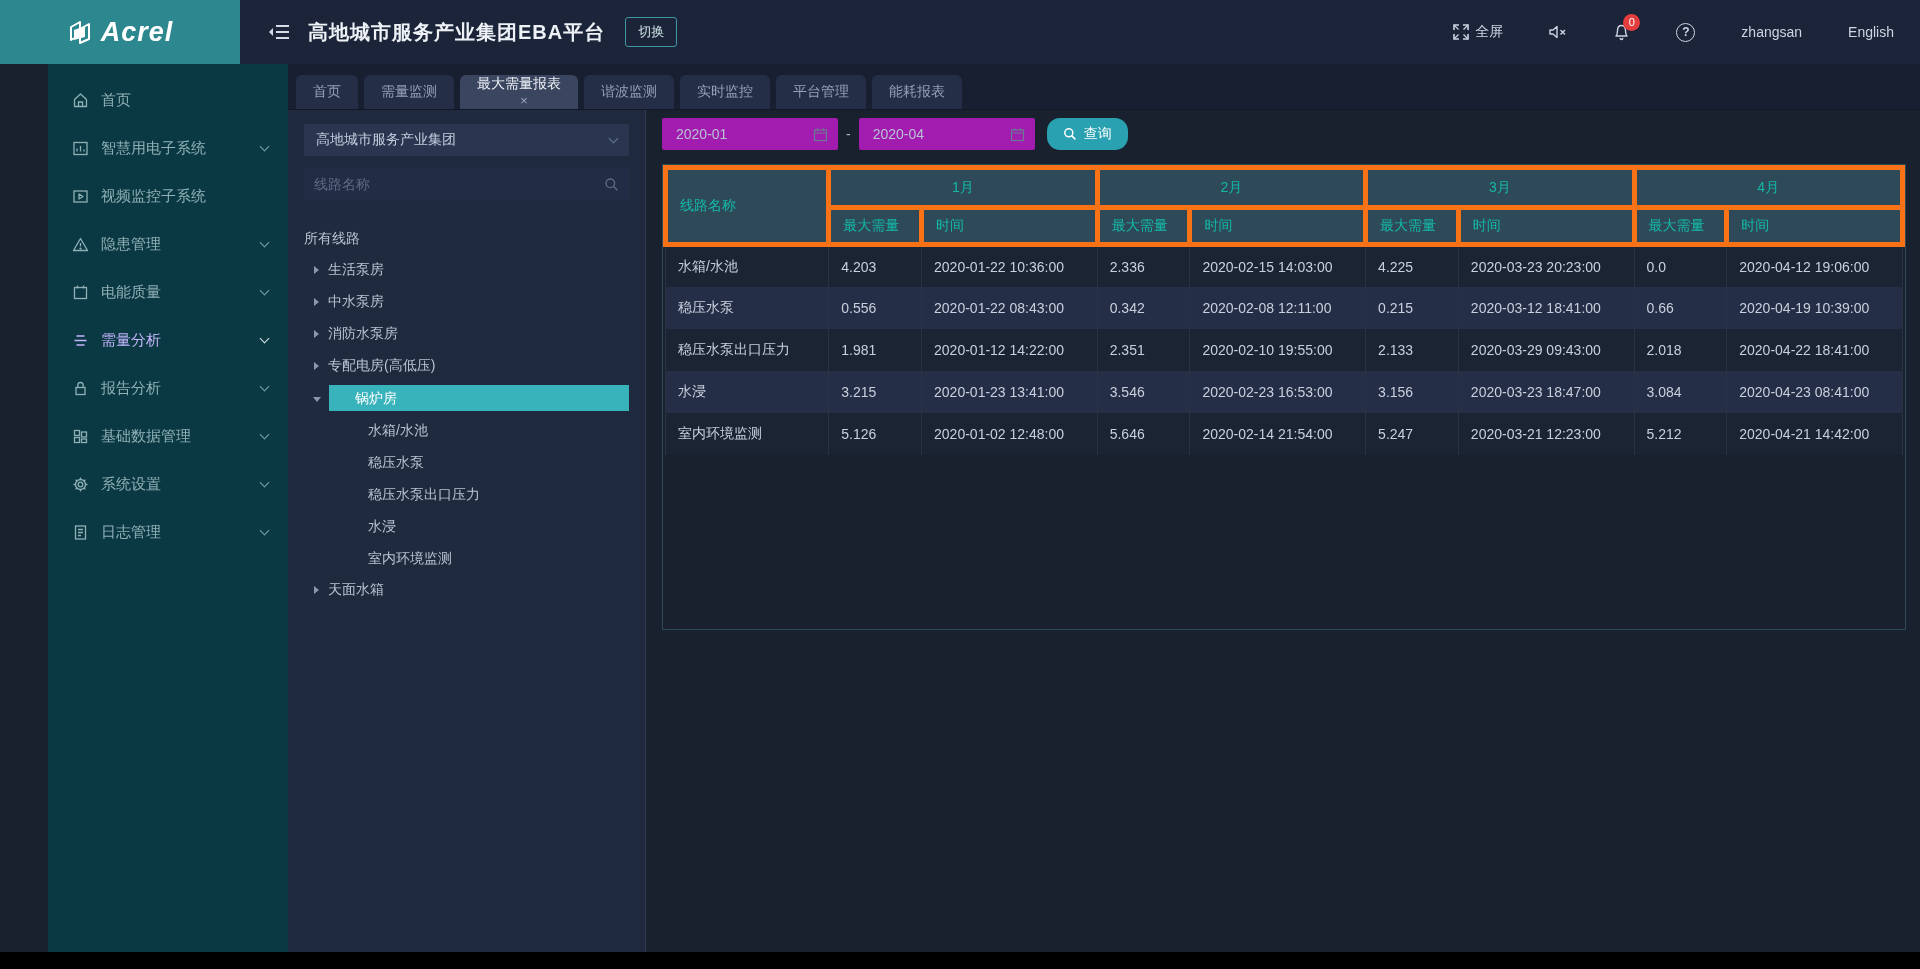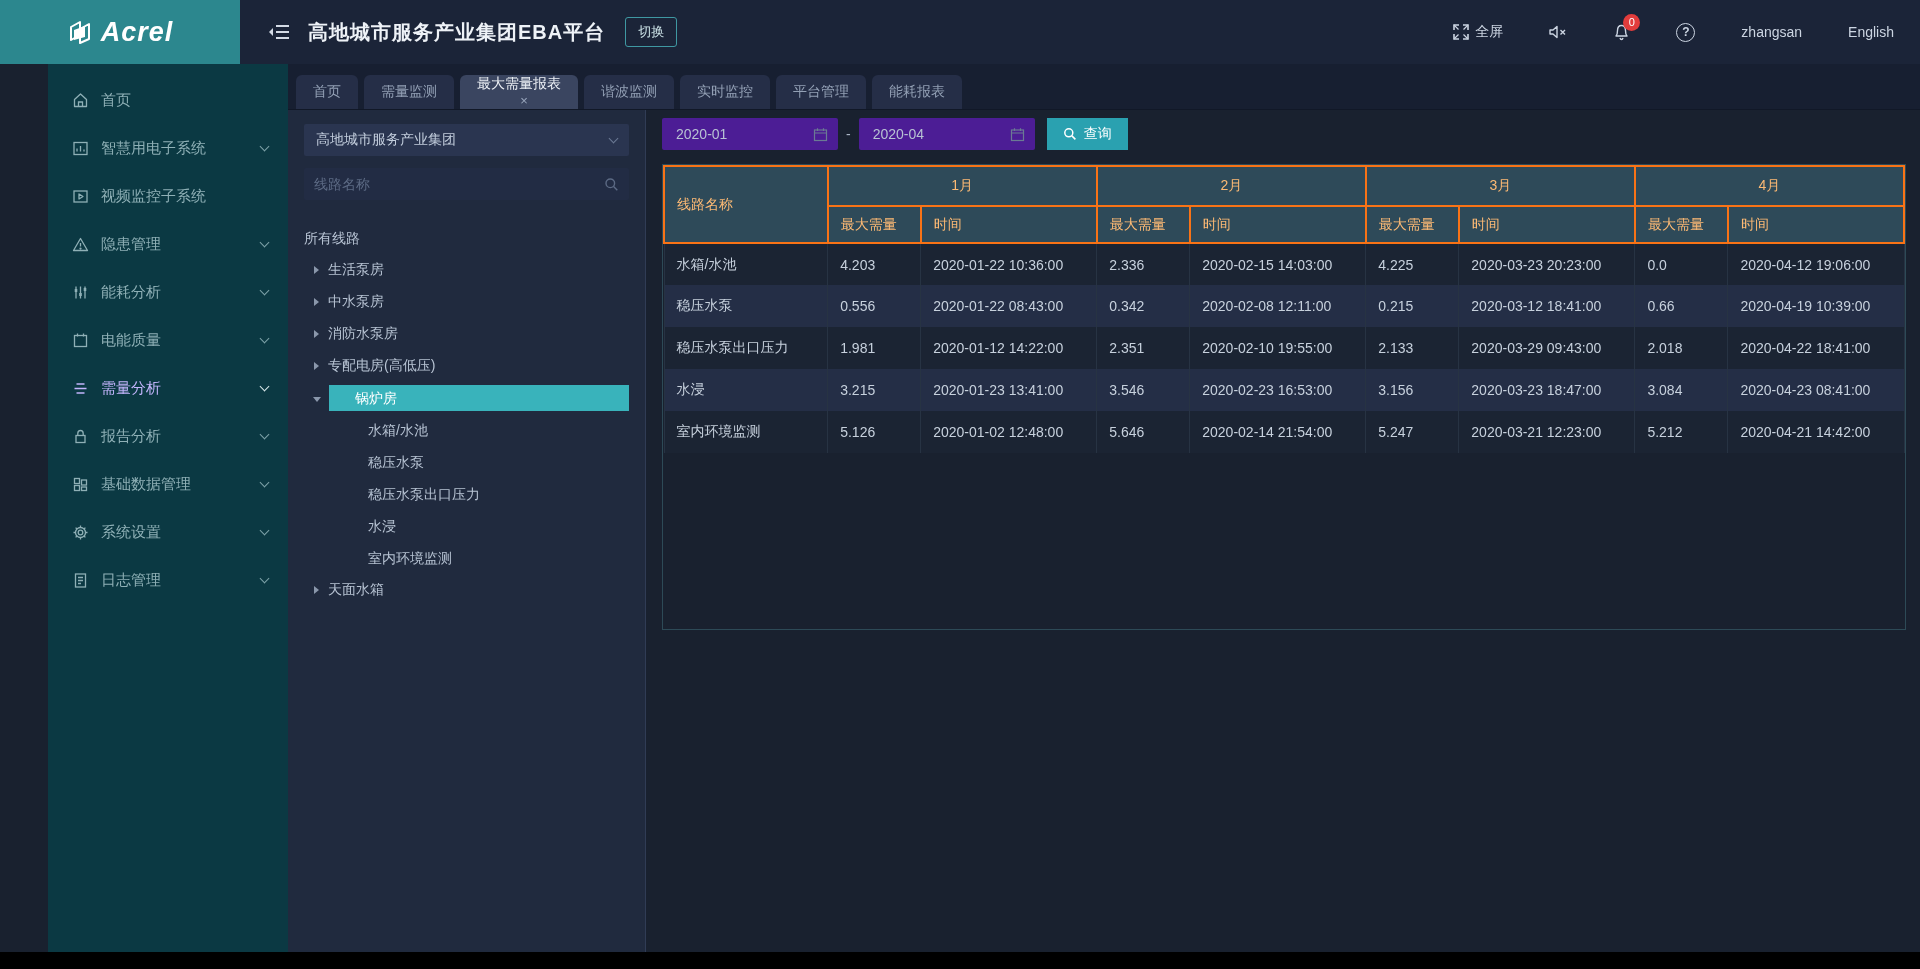--- a/index.html
+++ b/index.html
@@ -50,29 +50,29 @@
   .tree { font-size:14px; color:#b7c3d3; }
   .tree-root { line-height:32px; cursor:pointer; }
   .tree-node { display:flex; align-items:center; height:32px; cursor:pointer; }
   .tri { width:0; height:0; border-top:4px solid transparent; border-bottom:4px solid transparent; border-left:5px solid #8a97ab; margin:0 9px 0 10px; flex:none; }
   .tri.down { border-left:4px solid transparent; border-right:4px solid transparent; border-top:5px solid #8a97ab; border-bottom:none; margin:3px 8px 0 9px; }
   .tree-node.selected .node-pill { background:#39b3bb; color:#fff; flex:1; height:26px; line-height:26px; padding-left:26px; }
   .tree-child { height:32px; line-height:32px; padding-left:64px; cursor:pointer; }
 
   .main { flex:1; background:#19212f; padding:8px 14px 0 16px; min-width:0; }
   .toolbar { display:flex; align-items:center; margin-top:0; }
-  .date-input { width:176px; height:32px; background:#4c1d95; border-radius:2px; display:flex; align-items:center; padding:0 10px 0 14px; color:#b7c2d3; cursor:pointer; }
+  .date-input { width:176px; height:32px; background:#a21caf; border-radius:2px; display:flex; align-items:center; padding:0 10px 0 14px; color:#b7c2d3; cursor:pointer; }
   .date-input .dval { flex:1; font-size:14px; }
   .date-sep { margin:0 8px; color:#aab6c6; }
-  .query-btn { margin-left:12px; height:32px; background:#2aa1b0; border:none; border-radius:0; color:#fff; font-size:14px; padding:16px 16px; display:flex; align-items:center; gap:7px; cursor:pointer; font-family:inherit; }
+  .query-btn { margin-left:12px; height:32px; background:#2aa1b0; border:none; border-radius:13px; color:#fff; font-size:14px; padding:16px 16px; display:flex; align-items:center; gap:7px; cursor:pointer; font-family:inherit; }
 
   .table-wrap { margin-top:14px; height:466px; border:1px solid #2d4a57; }
   table { width:100%; border-collapse:collapse; table-layout:fixed; }
   th, td { font-weight:normal; text-align:left; padding-left:12px; overflow:hidden; white-space:nowrap; }
-  thead th { background:#2e4a59; color:#fdba74; border:2px solid #f97316; }
+  thead th { background:#2e4a59; color:#14b8a6; border:5px solid #f97316; }
   .th-month { height:40px; text-align:center; padding-left:0; font-size:14px; }
   .th-name { font-size:14px; }
   .th-sub { height:37px; font-size:14px; }
   tbody td { height:42px; border-right:1px solid #273343; color:#c7d1dd; font-size:14px; }
   tbody tr.odd  td { background:#1b2433; }
   tbody tr.even td { background:#242e46; }
   tbody td:first-child { border-left:1px solid #273343; }
 
   .bottom-strip { height:17px; background:#000; flex:none; }
 
@@ -161,30 +161,20 @@
       <div class="menu-item">
         <svg class="mi-icon" viewBox="0 0 17 17" fill="none" stroke="currentColor" stroke-width="1.3">
           <path d="M8.5 2.5 L15.5 14.5 H1.5 Z" stroke-linejoin="round"></path>
             <path d="M8.5 7 V10.5"></path>
             <circle cx="8.5" cy="12.6" r="0.5" fill="currentColor"></circle>
         </svg>
         <span class="mi-label">隐患管理</span>
         <span class="chev"></span>
       </div>
 
-      <div class="menu-item">
-        <svg class="mi-icon" viewBox="0 0 17 17" fill="none" stroke="currentColor" stroke-width="1.3">
-          <path d="M4 2.5 V14.5 M8.5 2.5 V14.5 M13 2.5 V14.5"></path>
-            <rect x="2.7" y="5" width="2.6" height="3" fill="currentColor" stroke="none"></rect>
-            <rect x="7.2" y="9" width="2.6" height="3" fill="currentColor" stroke="none"></rect>
-            <rect x="11.7" y="4" width="2.6" height="3" fill="currentColor" stroke="none"></rect>
-        </svg>
-        <span class="mi-label">能耗分析</span>
-        <span class="chev"></span>
-      </div>
 
       <div class="menu-item">
         <svg class="mi-icon" viewBox="0 0 17 17" fill="none" stroke="currentColor" stroke-width="1.3">
           <rect x="2.5" y="3.5" width="12" height="11"></rect>
             <path d="M5.5 1.5 V4.5 M11.5 1.5 V4.5"></path>
         </svg>
         <span class="mi-label">电能质量</span>
         <span class="chev"></span>
       </div>
 

